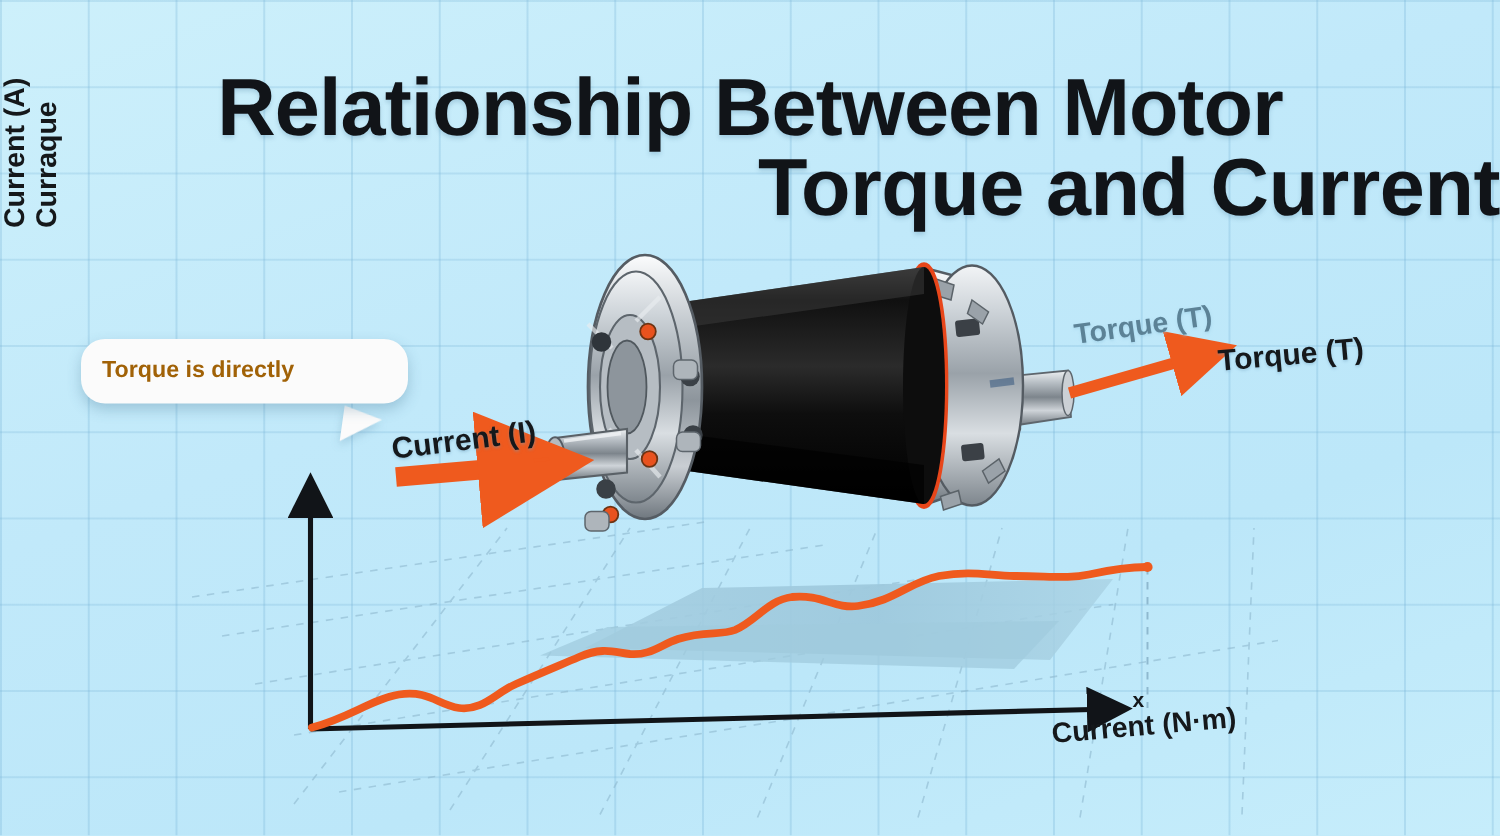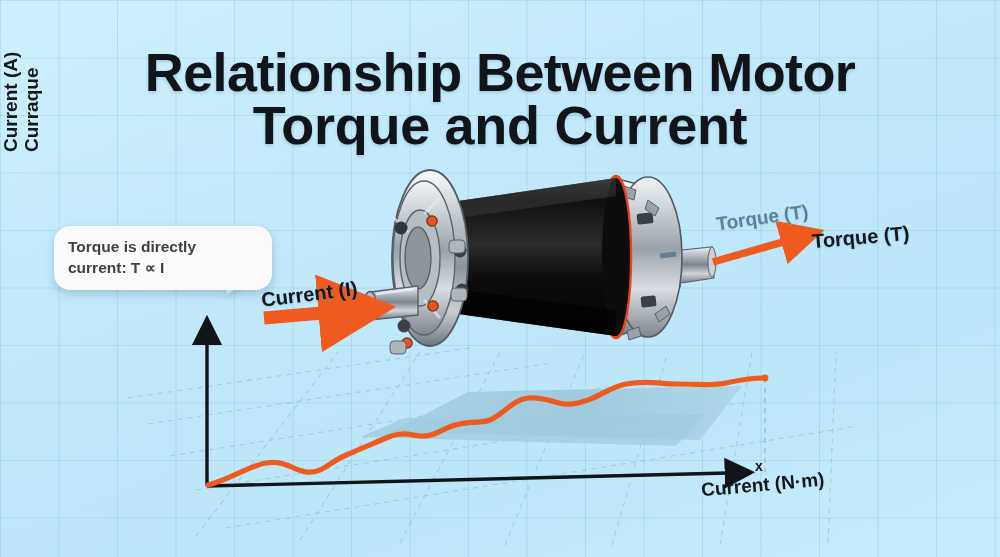--- a/index.html
+++ b/index.html
@@ -17,29 +17,29 @@
   }
   
   .title{
     position:absolute;left:0;top:46px;width:1000px;text-align:center;
     font-weight:bold;font-size:54px;line-height:53px;color:#111418;
     letter-spacing:-0.6px;
     text-shadow:0 2px 3px rgba(90,140,170,.30);
     font-stretch:condensed;
   }
   .title span{display:block;}
-  .title .l2{letter-spacing:-0.3px;}
+  .title .l2{letter-spacing:-0.3px;text-align:right;}
 
   
   .bubble{
     position:absolute;left:54px;top:226px;width:192px;
     background:#fbfbfb;border-radius:16px;
     padding:10px 12px 12px 14px;
     box-shadow:0 4px 9px rgba(60,110,140,.30);
-    font-size:15.5px;line-height:21px;font-weight:bold;color:#404040;
+    font-size:15.5px;line-height:21px;font-weight:bold;color:#a16207;
   }
   .bubble-tail{
     position:absolute;left:228px;top:272px;width:0;height:0;
     border-left:26px solid #fbfbfb;
     border-top:6px solid transparent;
     border-bottom:18px solid transparent;
     transform:rotate(8deg);
     filter:drop-shadow(0 3px 3px rgba(60,110,140,.22));
   }
 
@@ -264,21 +264,20 @@
   </svg>
 
   <div class="title">
     <span class="l1">Relationship Between Motor</span>
     <span class="l2">Torque and Current</span>
   </div>
 
   <div class="bubble-tail"></div>
   <div class="bubble">
     <div>Torque is directly</div>
-    <div>current: T ∝ I</div>
   </div>
 
   <div class="lbl lbl-current">Current (I)</div>
   <div class="lbl lbl-torque-blue">Torque (T)</div>
   <div class="lbl lbl-torque-black">Torque (T)</div>
 
   <div class="lbl-yaxis">
     <b>Current (A)</b>
     <b>Curraque</b>
   </div>

